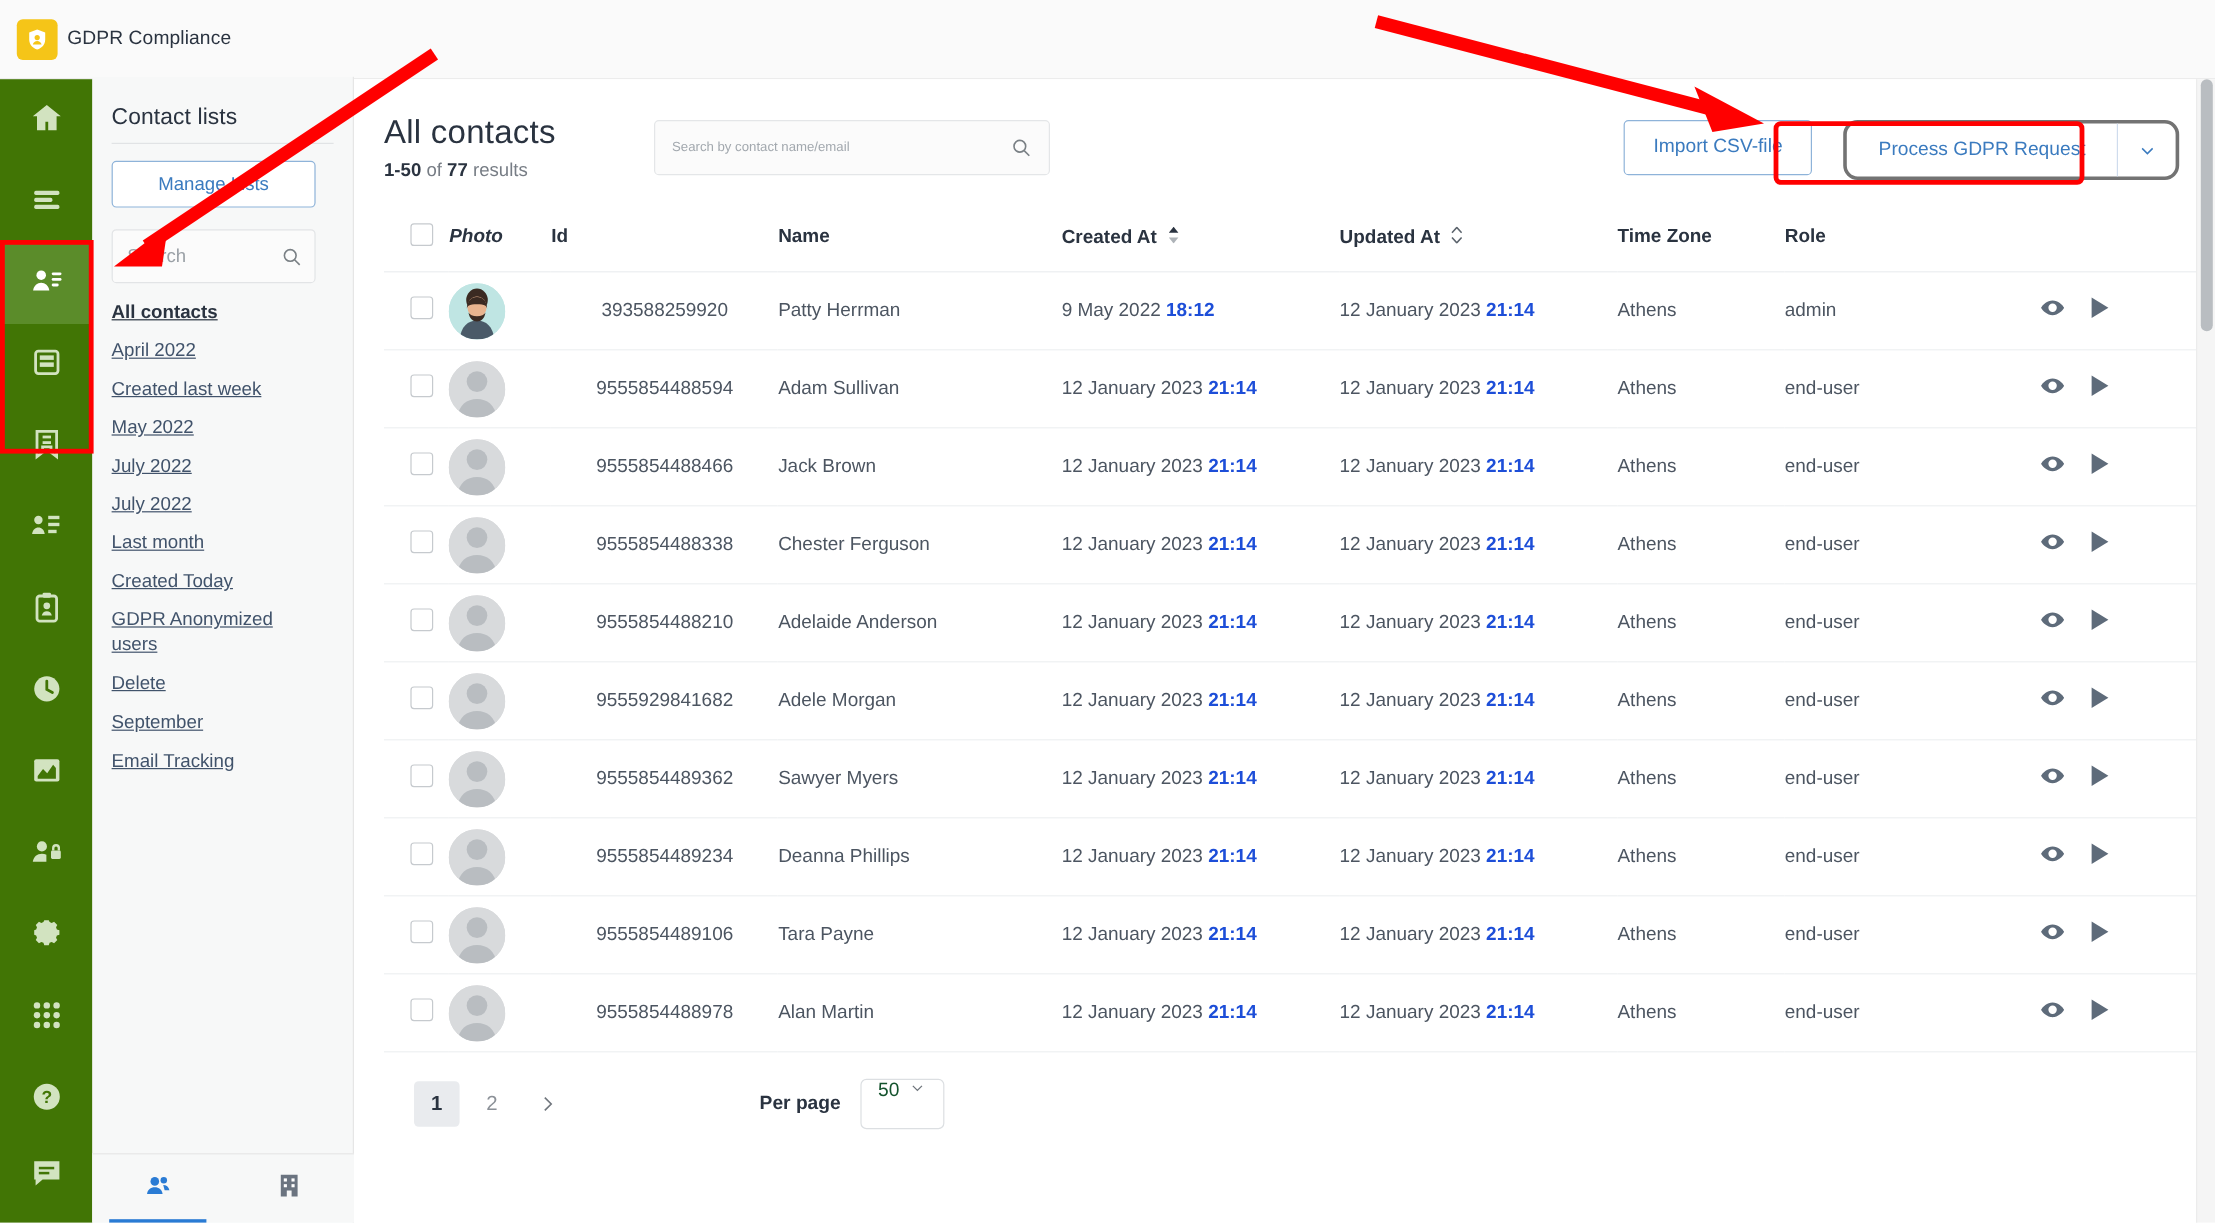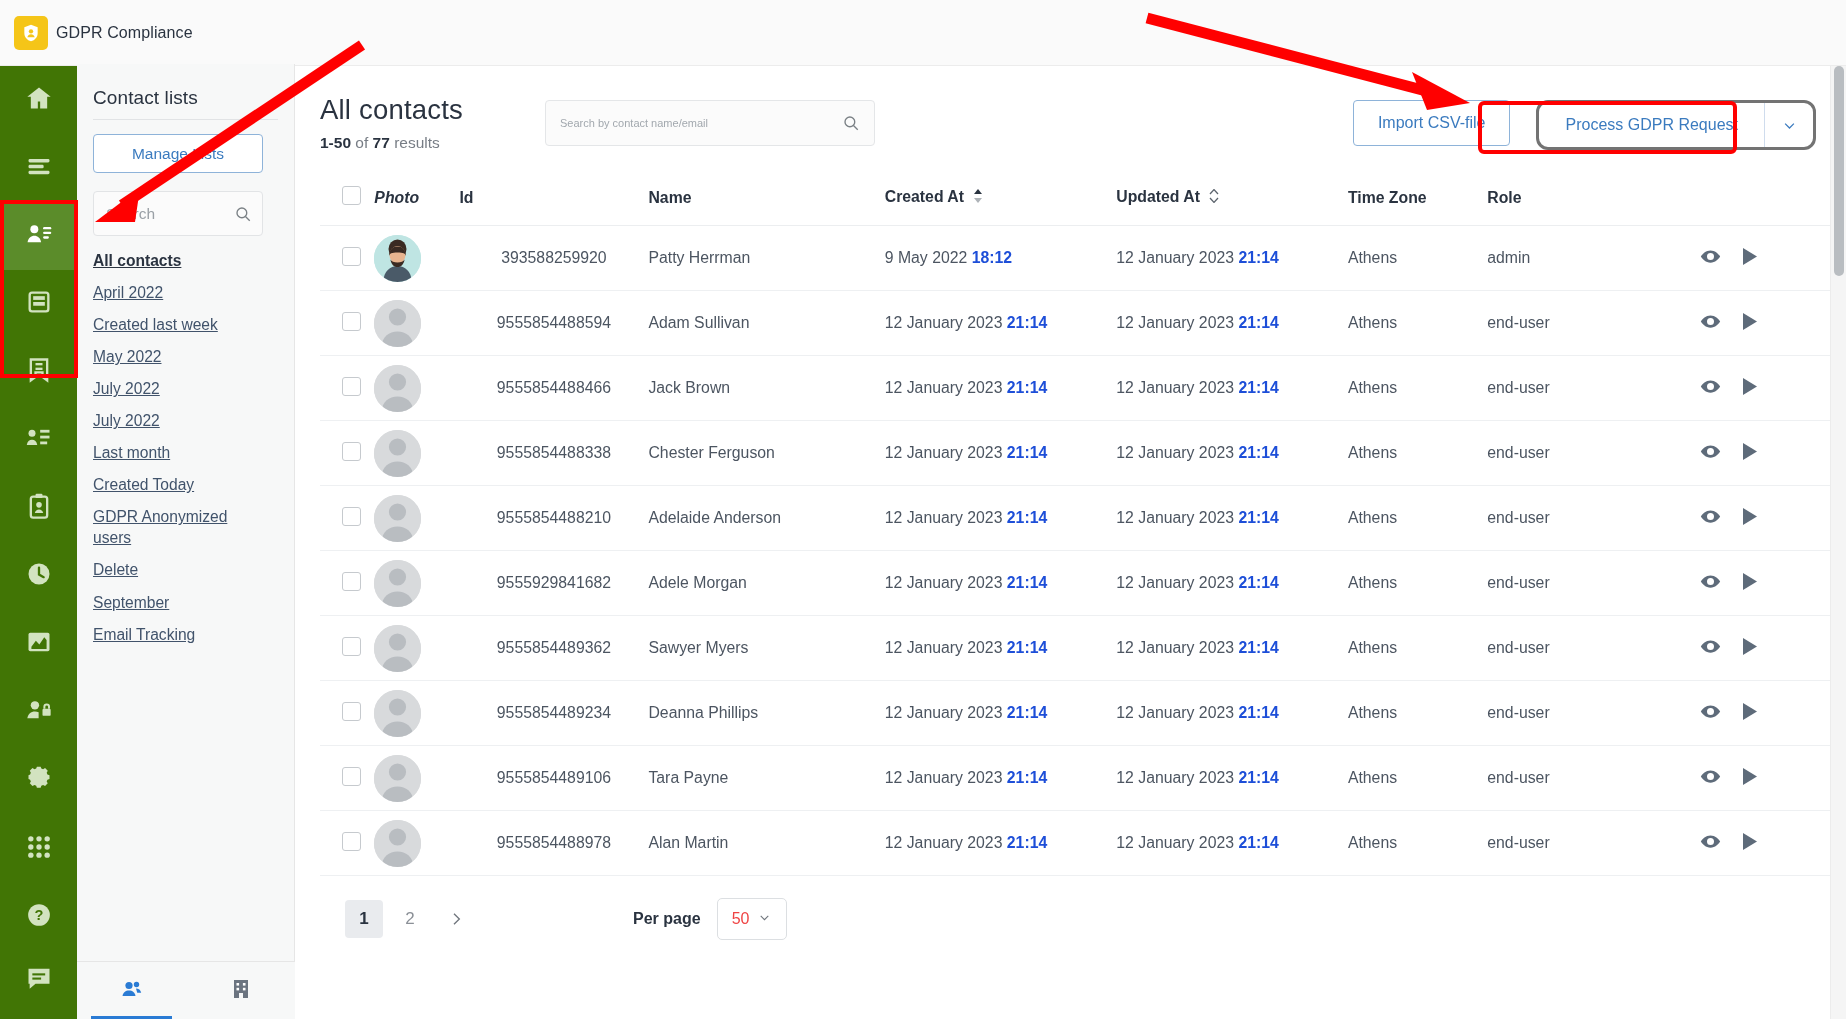--- a/index.html
+++ b/index.html
@@ -188,22 +188,22 @@
   .pg {
     min-width: 38px; height: 38px; display: flex; align-items: center; justify-content: center;
     font-size: 17px; color: #8b9097; border-radius: 4px; cursor: pointer; margin-right: 8px;
   }
   .pg.current { background: #e9ebee; color: #2a3340; font-weight: bold; }
   .pg.next svg { width: 16px; height: 16px; stroke: #6f757c; fill: none; stroke-width: 2; }
   .perpage { margin-left: 150px; display: flex; align-items: center; }
   .perpage-label { font-size: 16px; color: #2a3340; font-weight: bold; margin-right: 16px; }
   .perpage-sel {
     width: 70px; height: 42px; border: 1px solid #dcdfe2; border-radius: 5px;
-    background: #fff; display: flex; align-items: center; justify-content: center;
-    gap: 9px; font-size: 16px; color: #ef4444; cursor: pointer;
+    background: #fff; display: flex; justify-content: center;
+    gap: 9px; font-size: 16px; color: #14532d; cursor: pointer;
   }
   .perpage-sel svg { width: 13px; height: 13px; stroke: #6f757c; fill: none; stroke-width: 2; }
 
   
   .vscroll {
     position: absolute; right: 0; top: 66px; bottom: 0; width: 16px;
     background: #f5f5f5; border-left: 1px solid #ececec;
   }
   .vscroll .thumb {
     position: absolute; top: 0; left: 3px; width: 10px; height: 210px;

